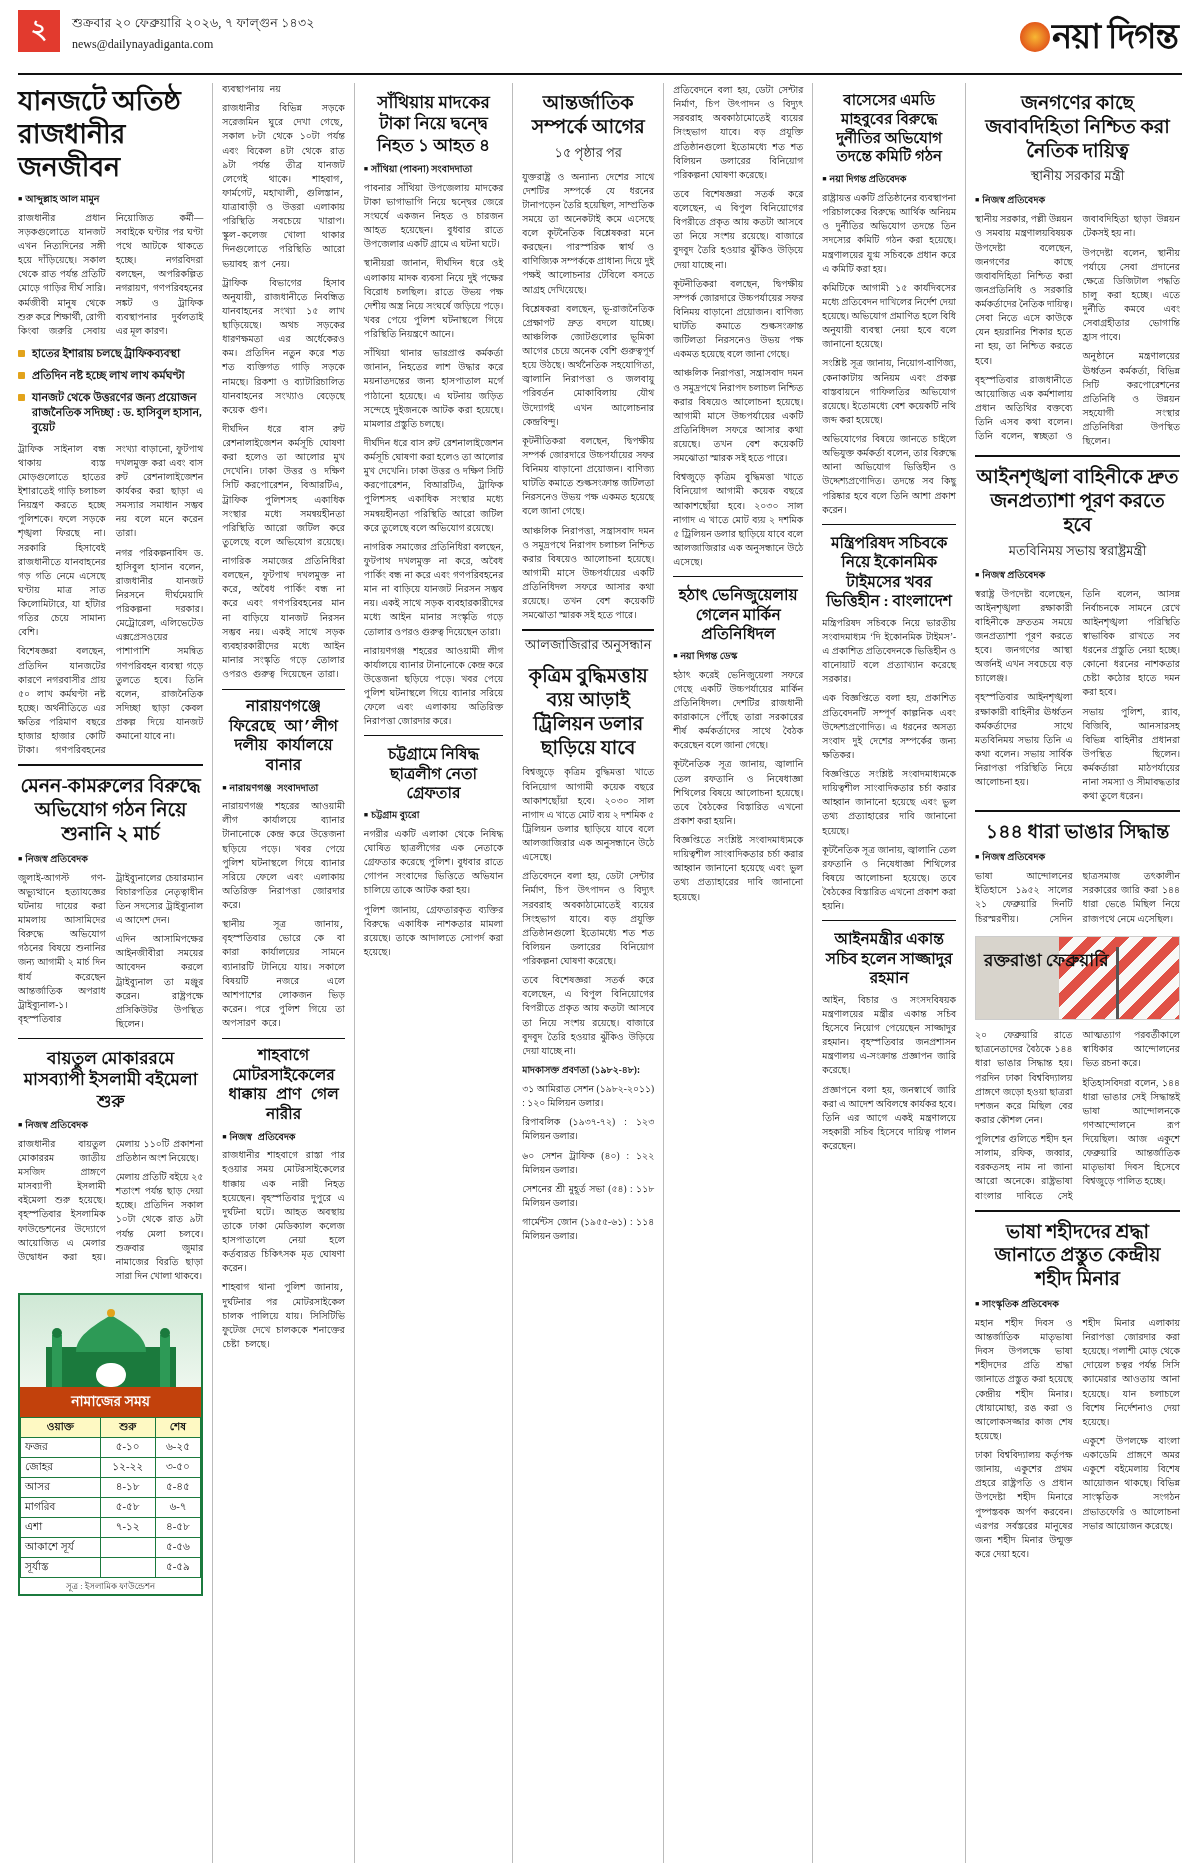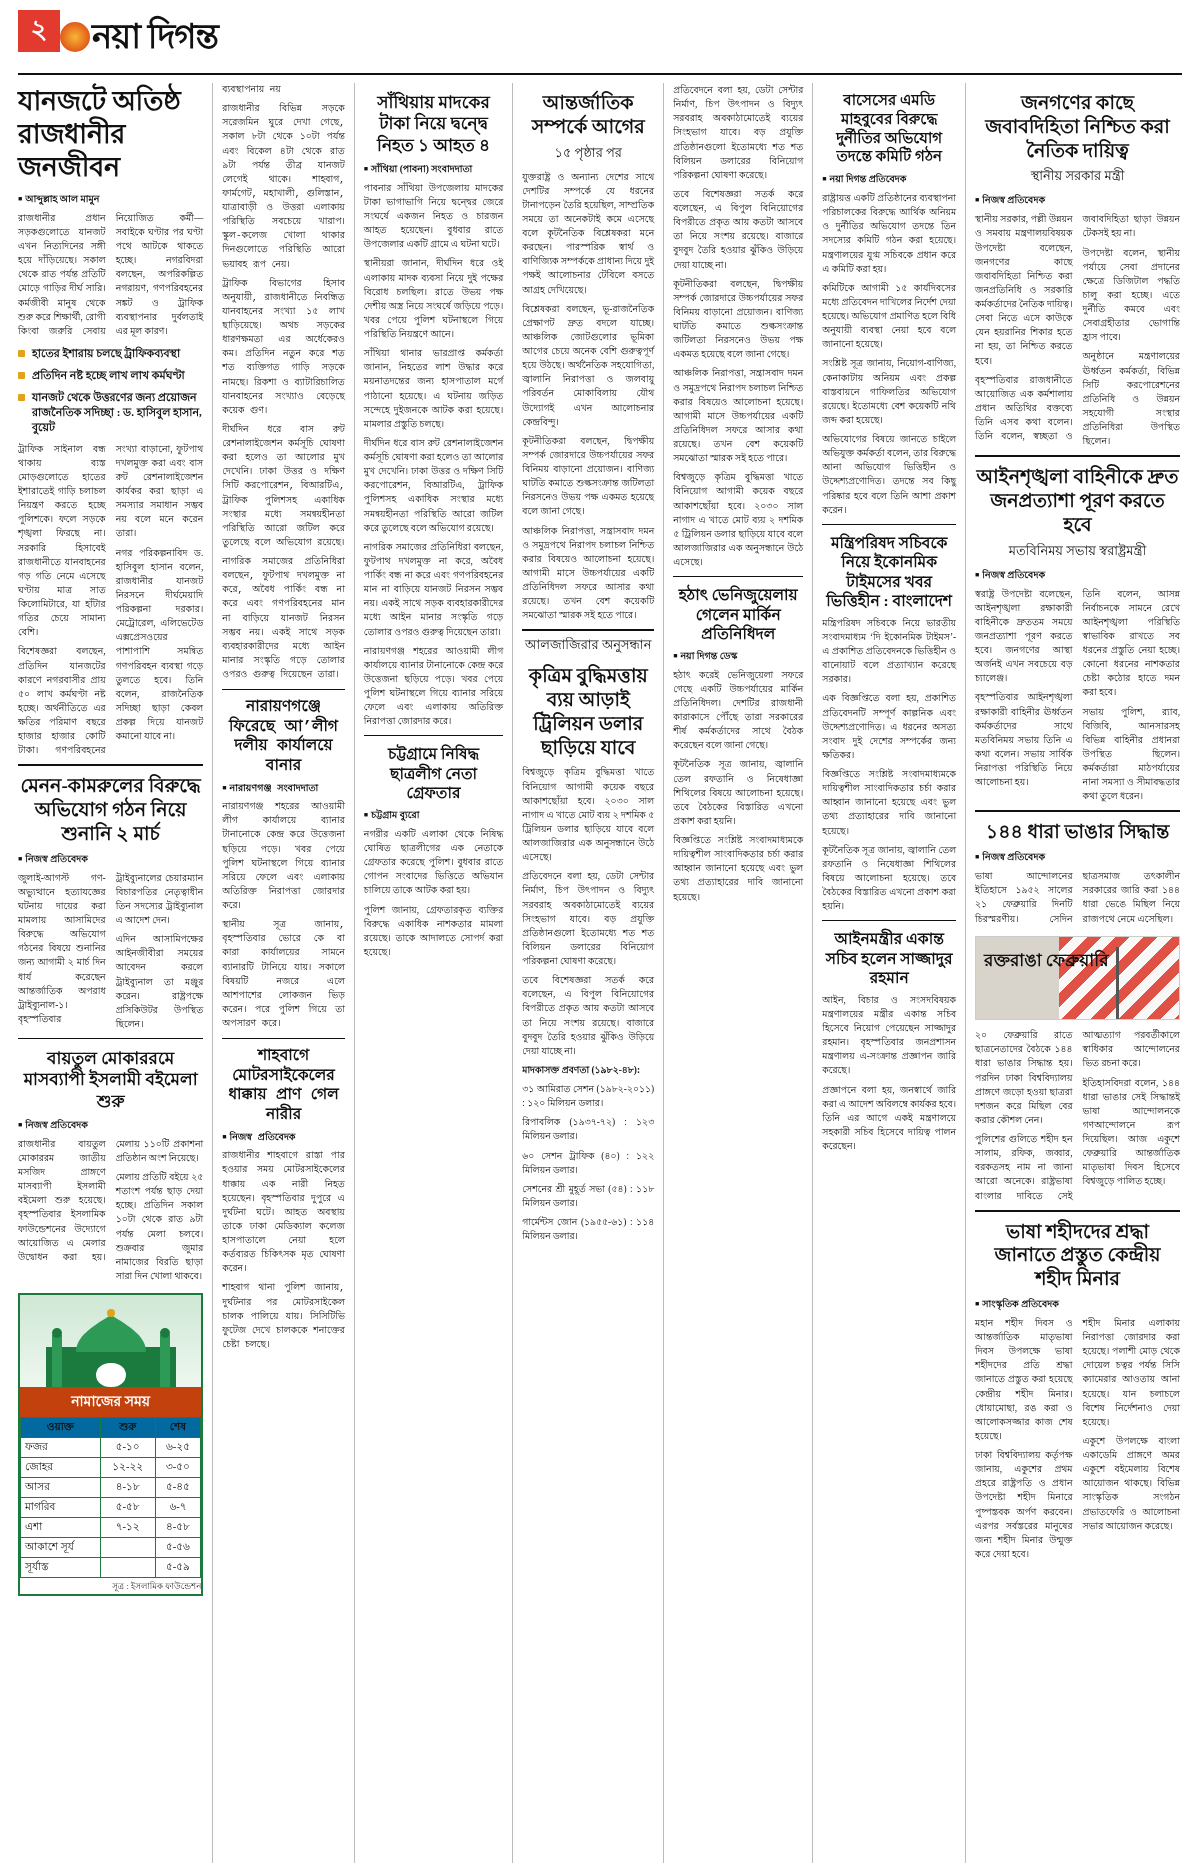--- a/index.html
+++ b/index.html
@@ -53,38 +53,42 @@
   ul.bullets li { font-size:11px; font-weight:bold; line-height:1.35; margin-bottom:7px; padding-left:14px; position:relative; }
   ul.bullets li::before { content:""; position:absolute; left:0; top:4px; width:7px; height:7px; background:#e2a31b; border-radius:1px; }
 
   
   .namaz { border:2px solid #1b7a3d; margin-top:10px; }
   .namaz-img { height:92px; background:linear-gradient(#cfe8d5,#eef7ef); position:relative; overflow:hidden; }
   .mosque { position:absolute; left:50%; transform:translateX(-50%); bottom:0; width:150px; height:80px; }
   .namaz-title { background:#c2410c; color:#fff; text-align:center; font-size:14px; font-weight:bold; padding:3px 0; }
   table.namaz-t { width:100%; border-collapse:collapse; font-size:10.5px; }
   table.namaz-t th, table.namaz-t td { border:1px solid #1b7a3d; padding:1px 4px; text-align:center; }
-  table.namaz-t th { background:#0369a1; font-weight:bold; }
+  table.namaz-t th { background:#fef9c3; font-weight:bold; }
   table.namaz-t td.lbl { text-align:left; }
 
   
   .flagbox { margin:8px 0; border:1px solid #ccc; height:84px; background:#d8d4cc; position:relative; overflow:hidden; }
   .flagbox .ftitle { position:absolute; left:8px; top:14px; font-size:17px; font-weight:bold; color:#111; line-height:1.2; }
   .flagbox .stripe { position:absolute; right:0; top:0; width:120px; height:100%; background:repeating-linear-gradient(135deg,#e23a2e 0 10px,#ffffff 10px 20px); opacity:.85; }
   .flagbox .pole { position:absolute; right:60px; top:10px; width:3px; height:80px; background:#555; }
 
-  .cap { font-size:8.6px; text-align:right; color:#333; margin-top:2px; }
+  .cap { font-size:8.6px; text-align:center; color:#333; margin-top:2px; }
 </style>
 </head>
 <body>
 
 <div class="page">
 
   <div class="masthead">
     <div class="pagenum-box">২</div>
+    <div class="mast-mid">
+      <div class="mast-date">শুক্রবার ২০ ফেব্রুয়ারি ২০২৬, ৭ ফাল্গুন ১৪৩২</div>
+      <div class="mast-mail">news@dailynayadiganta.com</div>
+    </div>
     <div class="mast-logo">
       <span class="sun"></span><span class="logo-text">নয়া দিগন্ত</span>
     </div>
   </div>
 
   <div class="cols">
 
     <div class="col c1">
       <h1 class="lead">যানজটে অতিষ্ঠ রাজধানীর জনজীবন</h1>
       <div class="byline">আব্দুল্লাহ আল মামুন</div>

